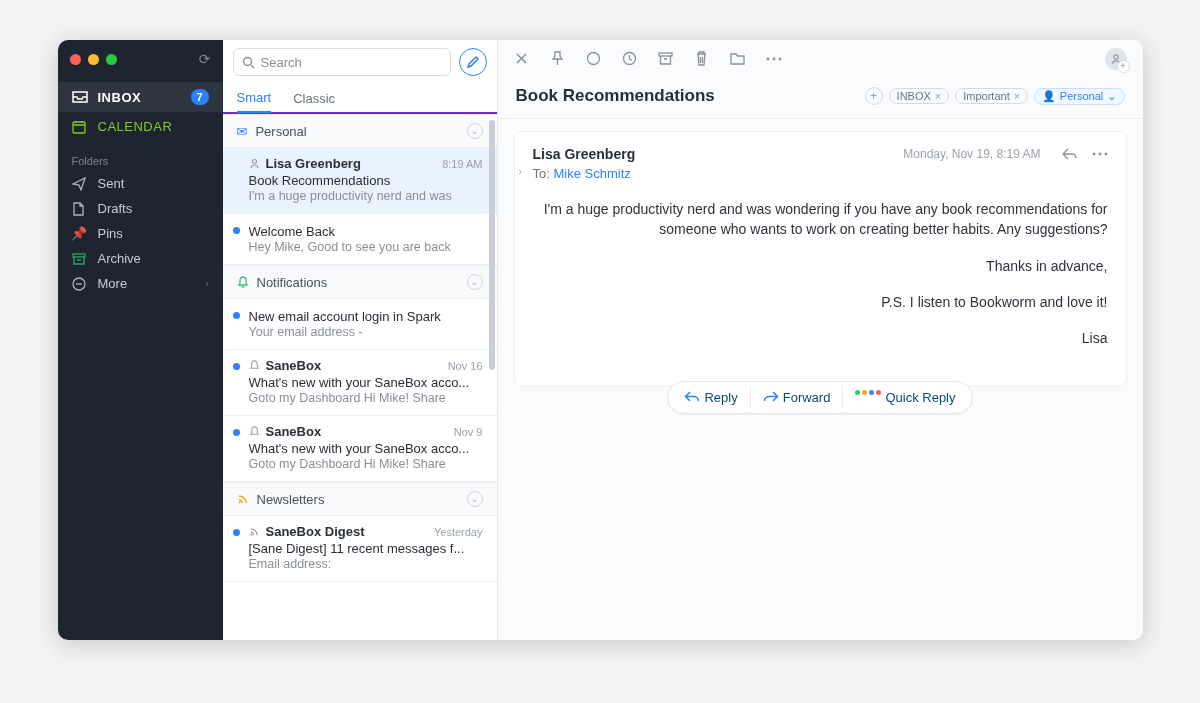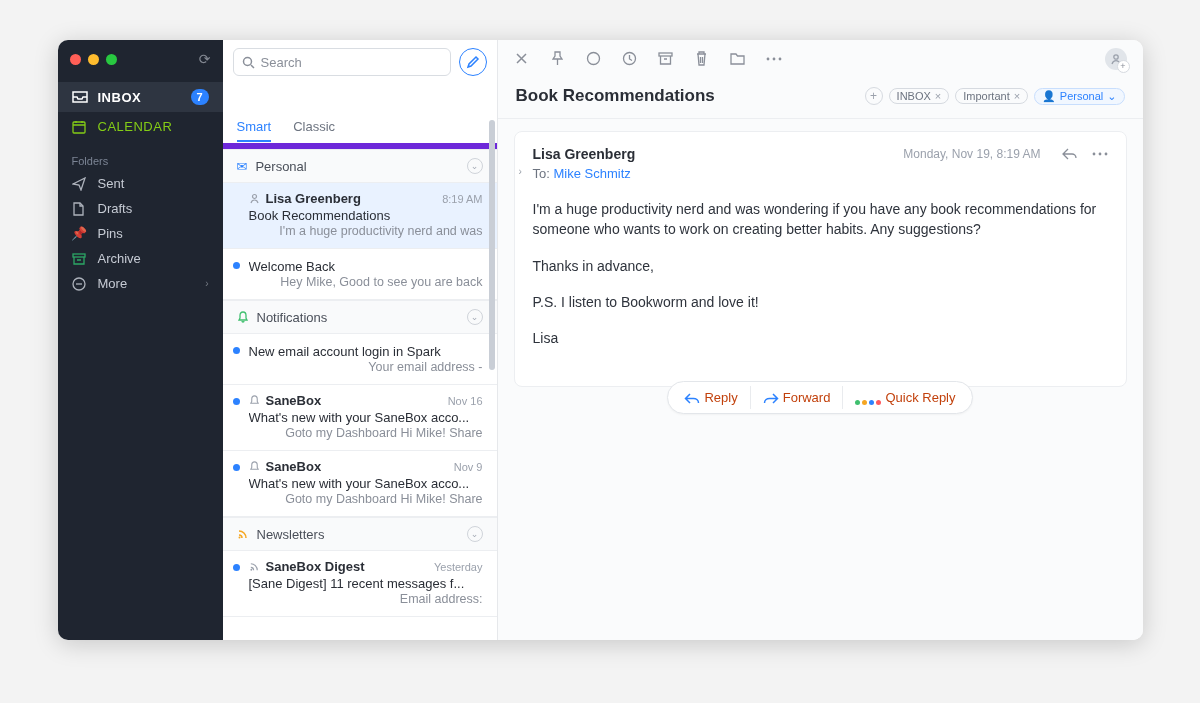--- a/index.html
+++ b/index.html
@@ -46,21 +46,21 @@
   .searchbox {
     flex:1; display:flex; align-items:center; gap:6px;
     border:1px solid #d9dde2; border-radius:6px; height:28px; padding:0 8px;
     color:#8a8f99; font-size:13px; background:#fff;
   }
   .compose {
     width:28px; height:28px; border-radius:50%; border:1.5px solid #2c82ff;
     display:flex; align-items:center; justify-content:center; color:#2c82ff;
     cursor:pointer; font-size:14px;
   }
-  .tabs { display:flex; gap:22px; padding:0 14px; height:30px; align-items:flex-start; border-bottom:6px solid #6d28d9; font-size:13px;margin-top:35px;}
+  .tabs { display:flex; gap:22px; padding:0 14px; height:30px; align-items:flex-end; border-bottom:2px solid #6d28d9; font-size:13px;}
   .tab { padding-bottom:6px; cursor:pointer; color:#6d7480;}
   .tab.active { color:#2c82ff; border-bottom:2px solid #2c82ff; margin-bottom:-1px;}
   .list { overflow-y:auto; flex:1; }
   .group-header {
     display:flex; align-items:center; gap:8px; padding:8px 14px;
     font-size:13px; color:#4a4f59; background:#f9fafb; border-bottom:1px solid #eceef1;
     border-top:1px solid #eceef1;
   }
   .group-header .gicon { font-size:13px;}
   .group-header.personal .gicon{ color:#2c82ff;}
@@ -73,21 +73,21 @@
   .msg.selected { background:#e9f2ff; }
   .msg .unread-dot {
     position:absolute; left:10px; top:13px; width:7px; height:7px; border-radius:50%;
     background:#2c82ff;
   }
   .msg .row1 { display:flex; align-items:center; gap:6px;}
   .msg .sicon { font-size:11px; color:#9ba1ac;}
   .msg .sender { font-size:13px; font-weight:600; color:#2a2e36; flex:1; white-space:nowrap; overflow:hidden; text-overflow:ellipsis;}
   .msg .time { font-size:11px; color:#9ba1ac; }
   .msg .subject { font-size:13px; color:#2a2e36; margin-top:2px; white-space:nowrap; overflow:hidden; text-overflow:ellipsis; font-weight:500;}
-  .msg .preview { font-size:12.5px; color:#8a8f99; margin-top:1px; white-space:nowrap; overflow:hidden; text-overflow:ellipsis;text-align:right;}
+  .msg .preview { font-size:12.5px; color:#8a8f99; margin-top:1px; white-space:nowrap; overflow:hidden; text-overflow:ellipsis;}
   .scrolltrack{ position:absolute; right:2px; top:80px; bottom:6px; width:6px;}
   .scrollthumb{ position:absolute; top:0; width:6px; height:250px; background:#c9ced6; border-radius:3px;}
 
   
   .reader { flex:1; display:flex; flex-direction:column; background:#fafbfc; }
   .toolbar {
     height:38px; display:flex; align-items:center; gap:20px; padding:0 16px;
     color:#8a8f99; font-size:15px; border-bottom:1px solid transparent;
   }
   .toolbar .t-icon{ cursor:pointer; width:16px; height:16px; display:flex; align-items:center; justify-content:center;}
@@ -110,29 +110,29 @@
   .card-head .row{ display:flex; align-items:center; gap:10px;}
   .expand{ position:absolute; left:4px; top:34px; font-size:10px; color:#9aa0aa; cursor:pointer;}
   .sender-name{ font-size:14px; font-weight:700; color:#2a2e36; flex:1;}
   .date{ font-size:12px; color:#9ba1ac; margin-right:10px;}
   .reply-quick{ color:#8a8f99; font-size:16px; cursor:pointer; margin-right:4px;}
   .more{ color:#8a8f99; font-size:16px; cursor:pointer; letter-spacing:1px;}
   .to-line{ margin-top:4px; font-size:13px;}
   .to-line .tolabel{ color:#6d7480;}
   .to-line .toname{ color:#2c82ff;}
   .body{ padding:18px 18px 22px; font-size:14px; line-height:1.45; color:#2e333c;}
-  .body p{ margin:0 0 16px;}
+  .body p{ margin:0 0 16px;text-align:right;}
   .actions{
     display:flex; align-items:center; justify-content:center; gap:0;
     border:1px solid #e3e6ea; border-radius:20px; width:fit-content;
     margin:-16px auto 0; background:#fff; padding:4px 4px; font-size:13px;
     box-shadow:0 1px 2px rgba(0,0,0,.04); position:relative; top:0;
     transform:translateY(-2px);
   }
-  .act{ display:flex; align-items:flex-end; gap:4px; padding:4px 12px; cursor:pointer; color:#c2410c;}
+  .act{ display:flex; align-items:flex-start; gap:4px; padding:4px 12px; cursor:pointer; color:#0c4a6e;}
   .act + .act{ border-left:1px solid #e9ebee;}
   .act.reply svg, .act.forward svg{ color:#2c82ff;}
   .qdots{ display:inline-flex; gap:2px;}
   .qdots span{width:5px;height:5px;border-radius:50%;}
   .qd1{background:#3fbf6e;} .qd2{background:#f5a623;} .qd3{background:#2c82ff;} .qd4{background:#ff5a5f;}
   svg{display:block;}
 </style>
 </head>
 <body>
 

